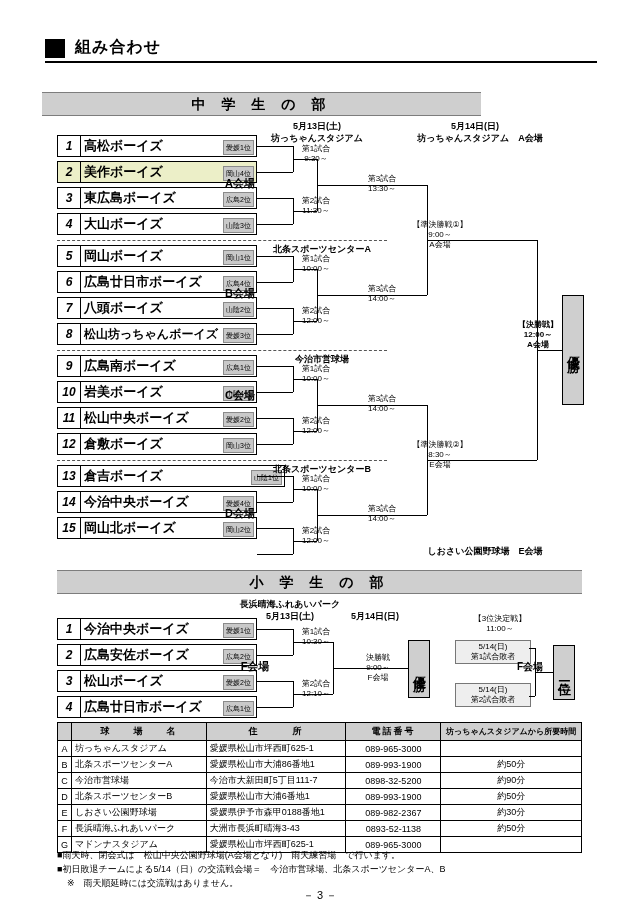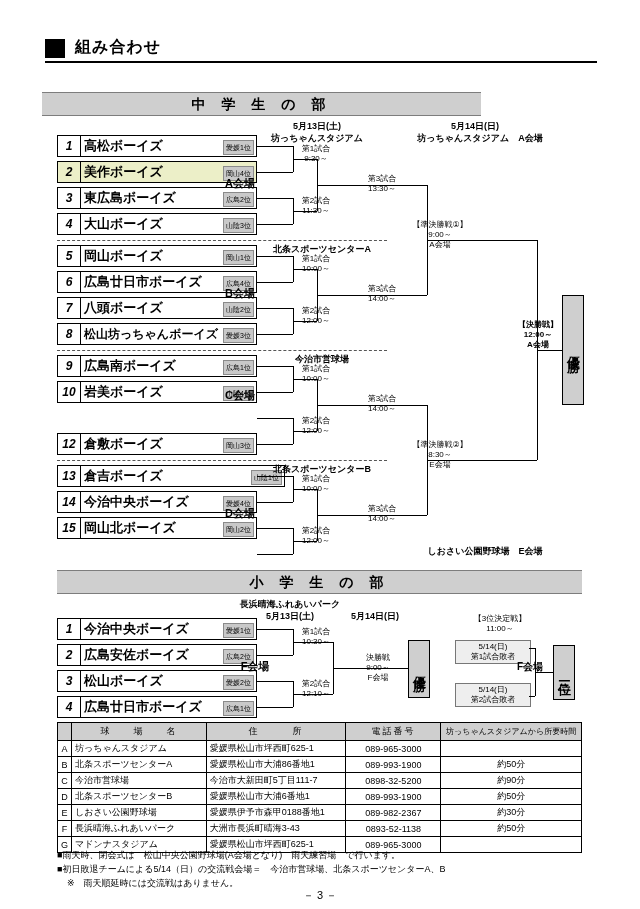--- a/index.html
+++ b/index.html
@@ -35,21 +35,21 @@
   .lbl.b{font-weight:bold;}
   .venue{position:absolute;font-size:9px;font-weight:bold;text-align:center;color:#000;}
   .datelbl{position:absolute;font-size:9px;font-weight:bold;text-align:center;color:#000;}
 
   .champ{position:absolute;border:1px solid #000;background:#cfcfcf;text-align:center;
          font-size:13px;font-weight:bold;line-height:16px;color:#000;box-sizing:border-box;
          display:flex;align-items:center;justify-content:center;}
 
   
   table.venues{position:absolute;border-collapse:collapse;font-size:9px;color:#000;}
-  table.venues th{background:#cfcfcf;border:1px solid #000;font-weight:normal;padding:2px 0;text-align:center;letter-spacing:2px;}
+  table.venues th{background:#cfcfcf;border:1px solid #000;font-weight:bold;padding:2px 0;text-align:center;letter-spacing:2px;}
   table.venues td{border:1px solid #000;padding:1px 3px;height:13px;}
   td.c{text-align:center;}
   
   .notes{position:absolute;font-size:9px;line-height:14px;color:#000;}
   .pgnum{position:absolute;width:100%;text-align:center;font-size:11px;color:#000;}
 </style>
 </head>
 <body>
 
 <div class="page">
@@ -111,20 +111,25 @@
 
   <div class="team" style="left:57px;top:355px;width:200px;">
     <div class="no">9</div>
     <div class="nm">広島南ボーイズ</div>
     <div class="rk">広島1位</div>
   </div>
   <div class="team" style="left:57px;top:381px;width:200px;">
     <div class="no">10</div>
     <div class="nm">岩美ボーイズ</div>
     <div class="rk">山陰4位</div>
+  </div>
+  <div class="team" style="left:57px;top:407px;width:200px;">
+    <div class="no">11</div>
+    <div class="nm">松山中央ボーイズ</div>
+    <div class="rk">愛媛2位</div>
   </div>
   <div class="team" style="left:57px;top:433px;width:200px;">
     <div class="no">12</div>
     <div class="nm">倉敷ボーイズ</div>
     <div class="rk">岡山3位</div>
   </div>
 
   <div class="team" style="left:57px;top:465px;width:228px;">
     <div class="no">13</div>
     <div class="nm">倉吉ボーイズ</div>

